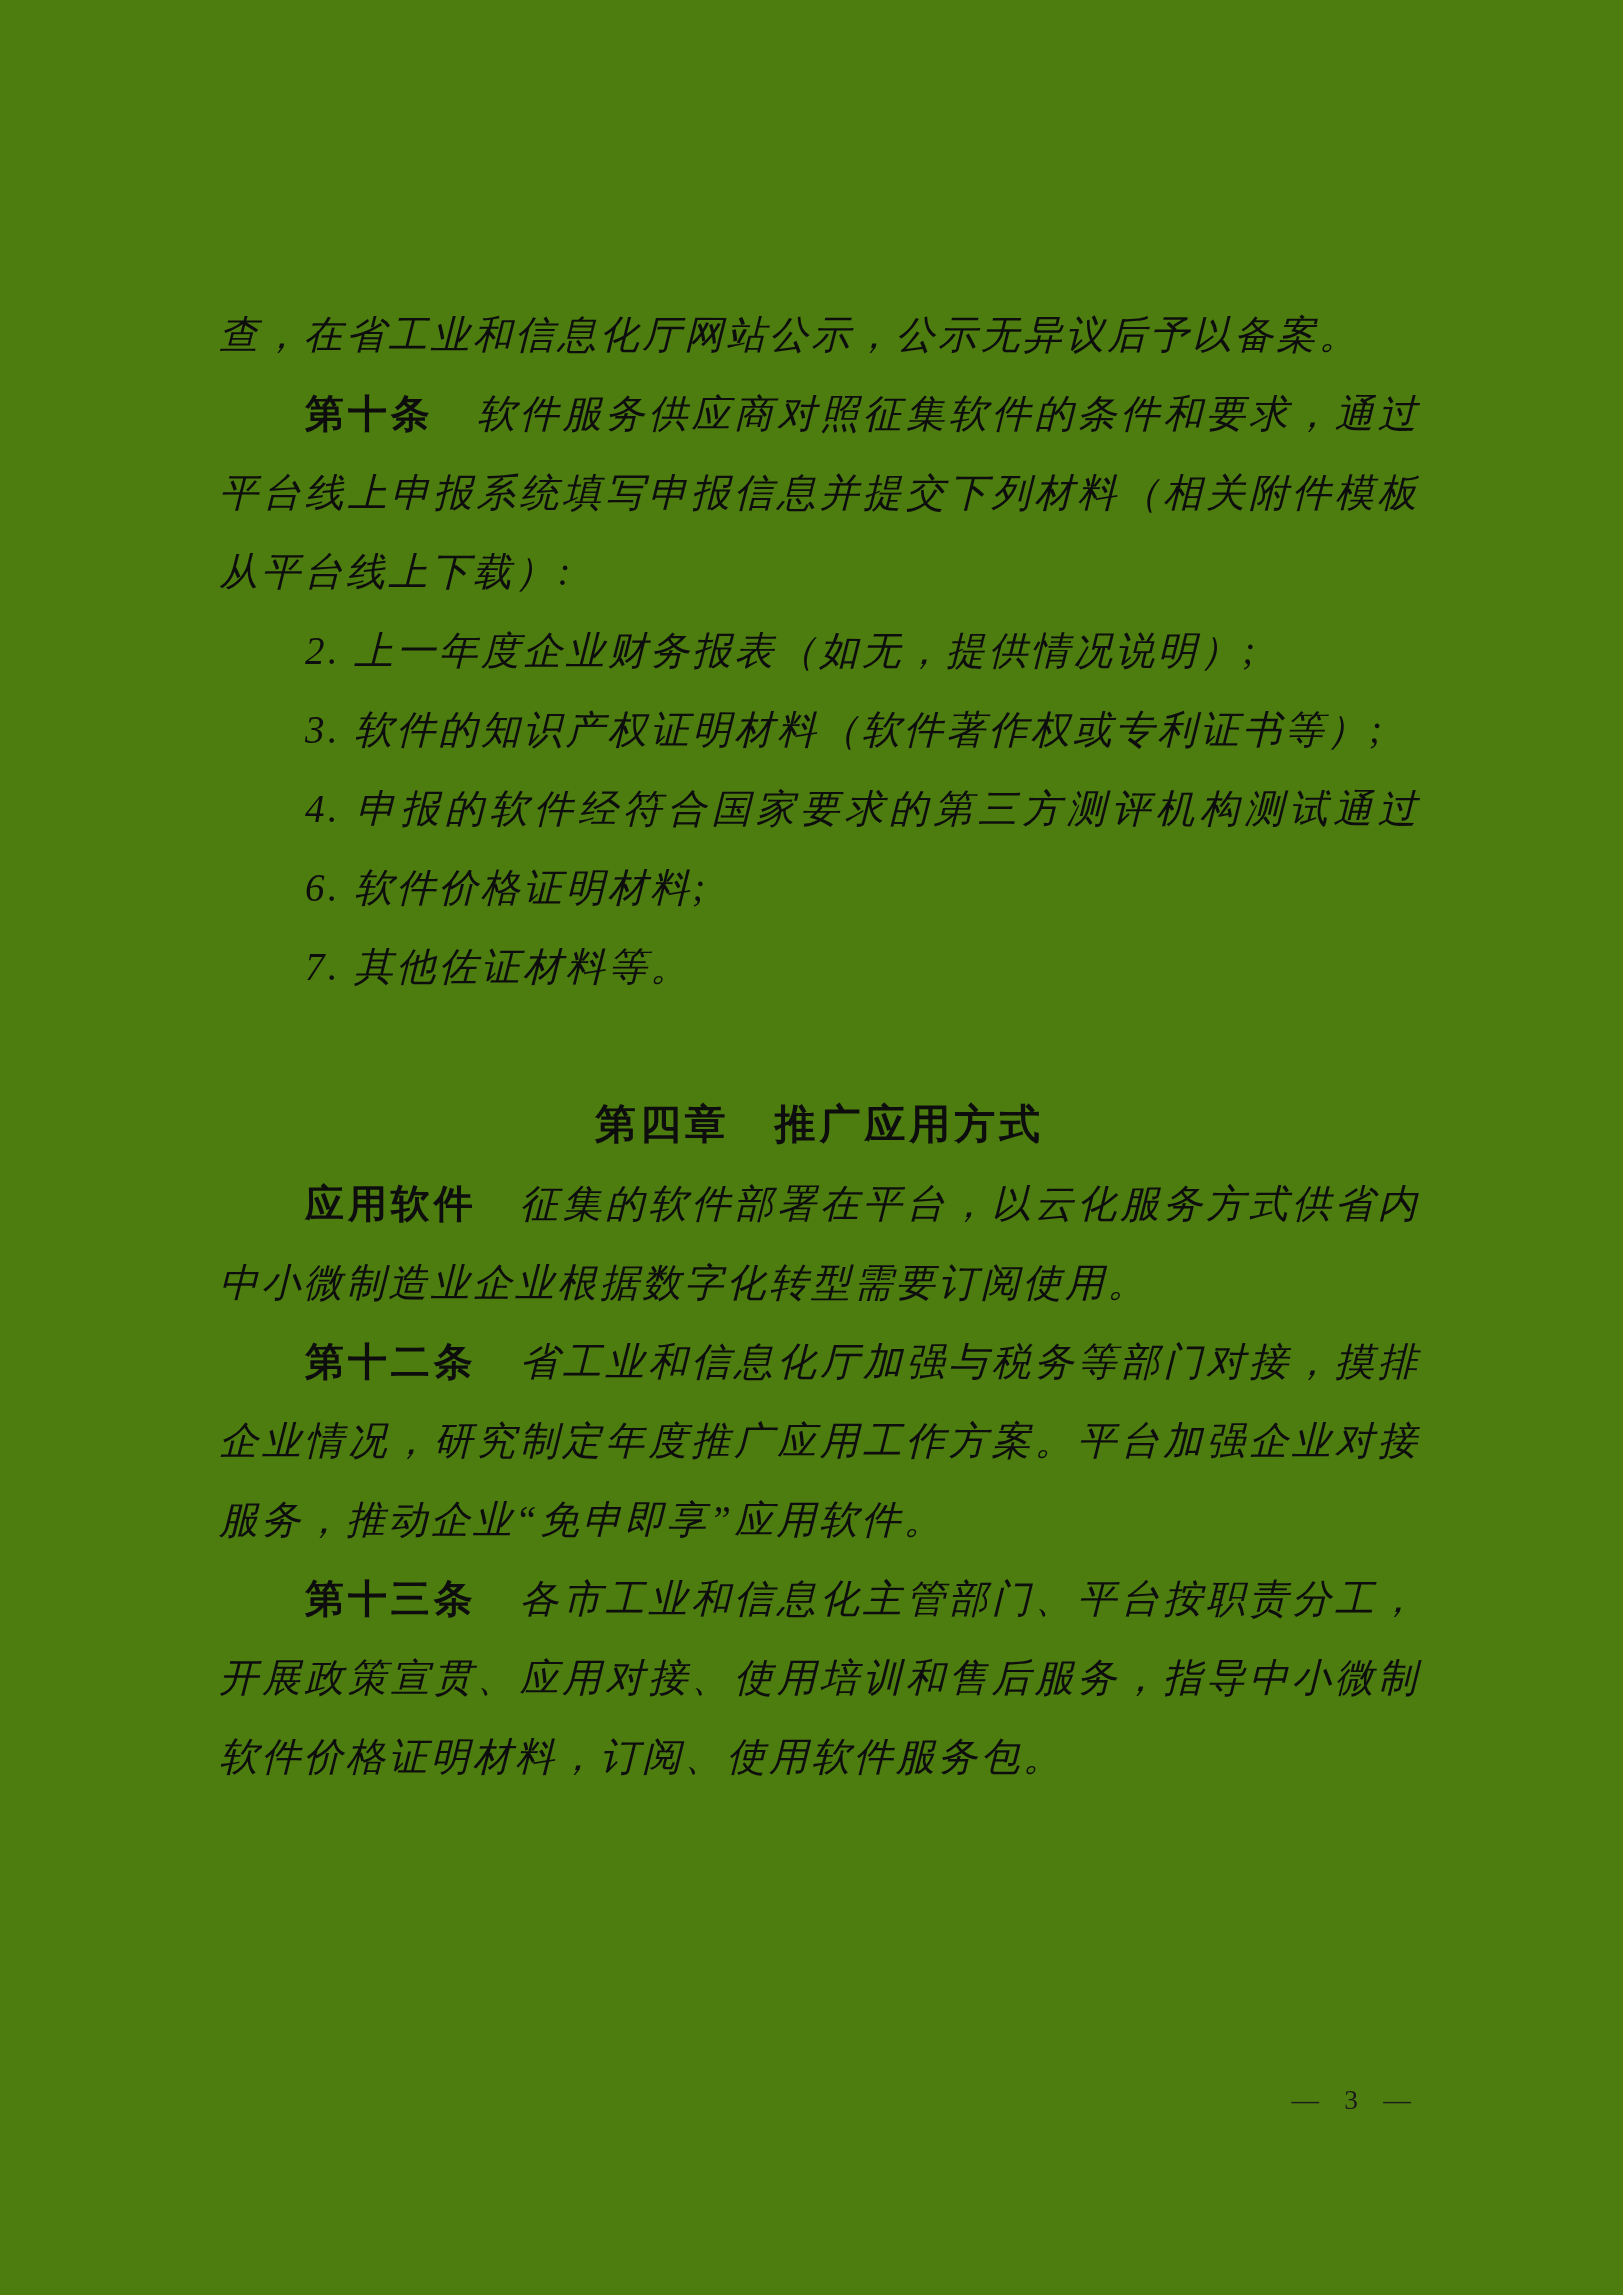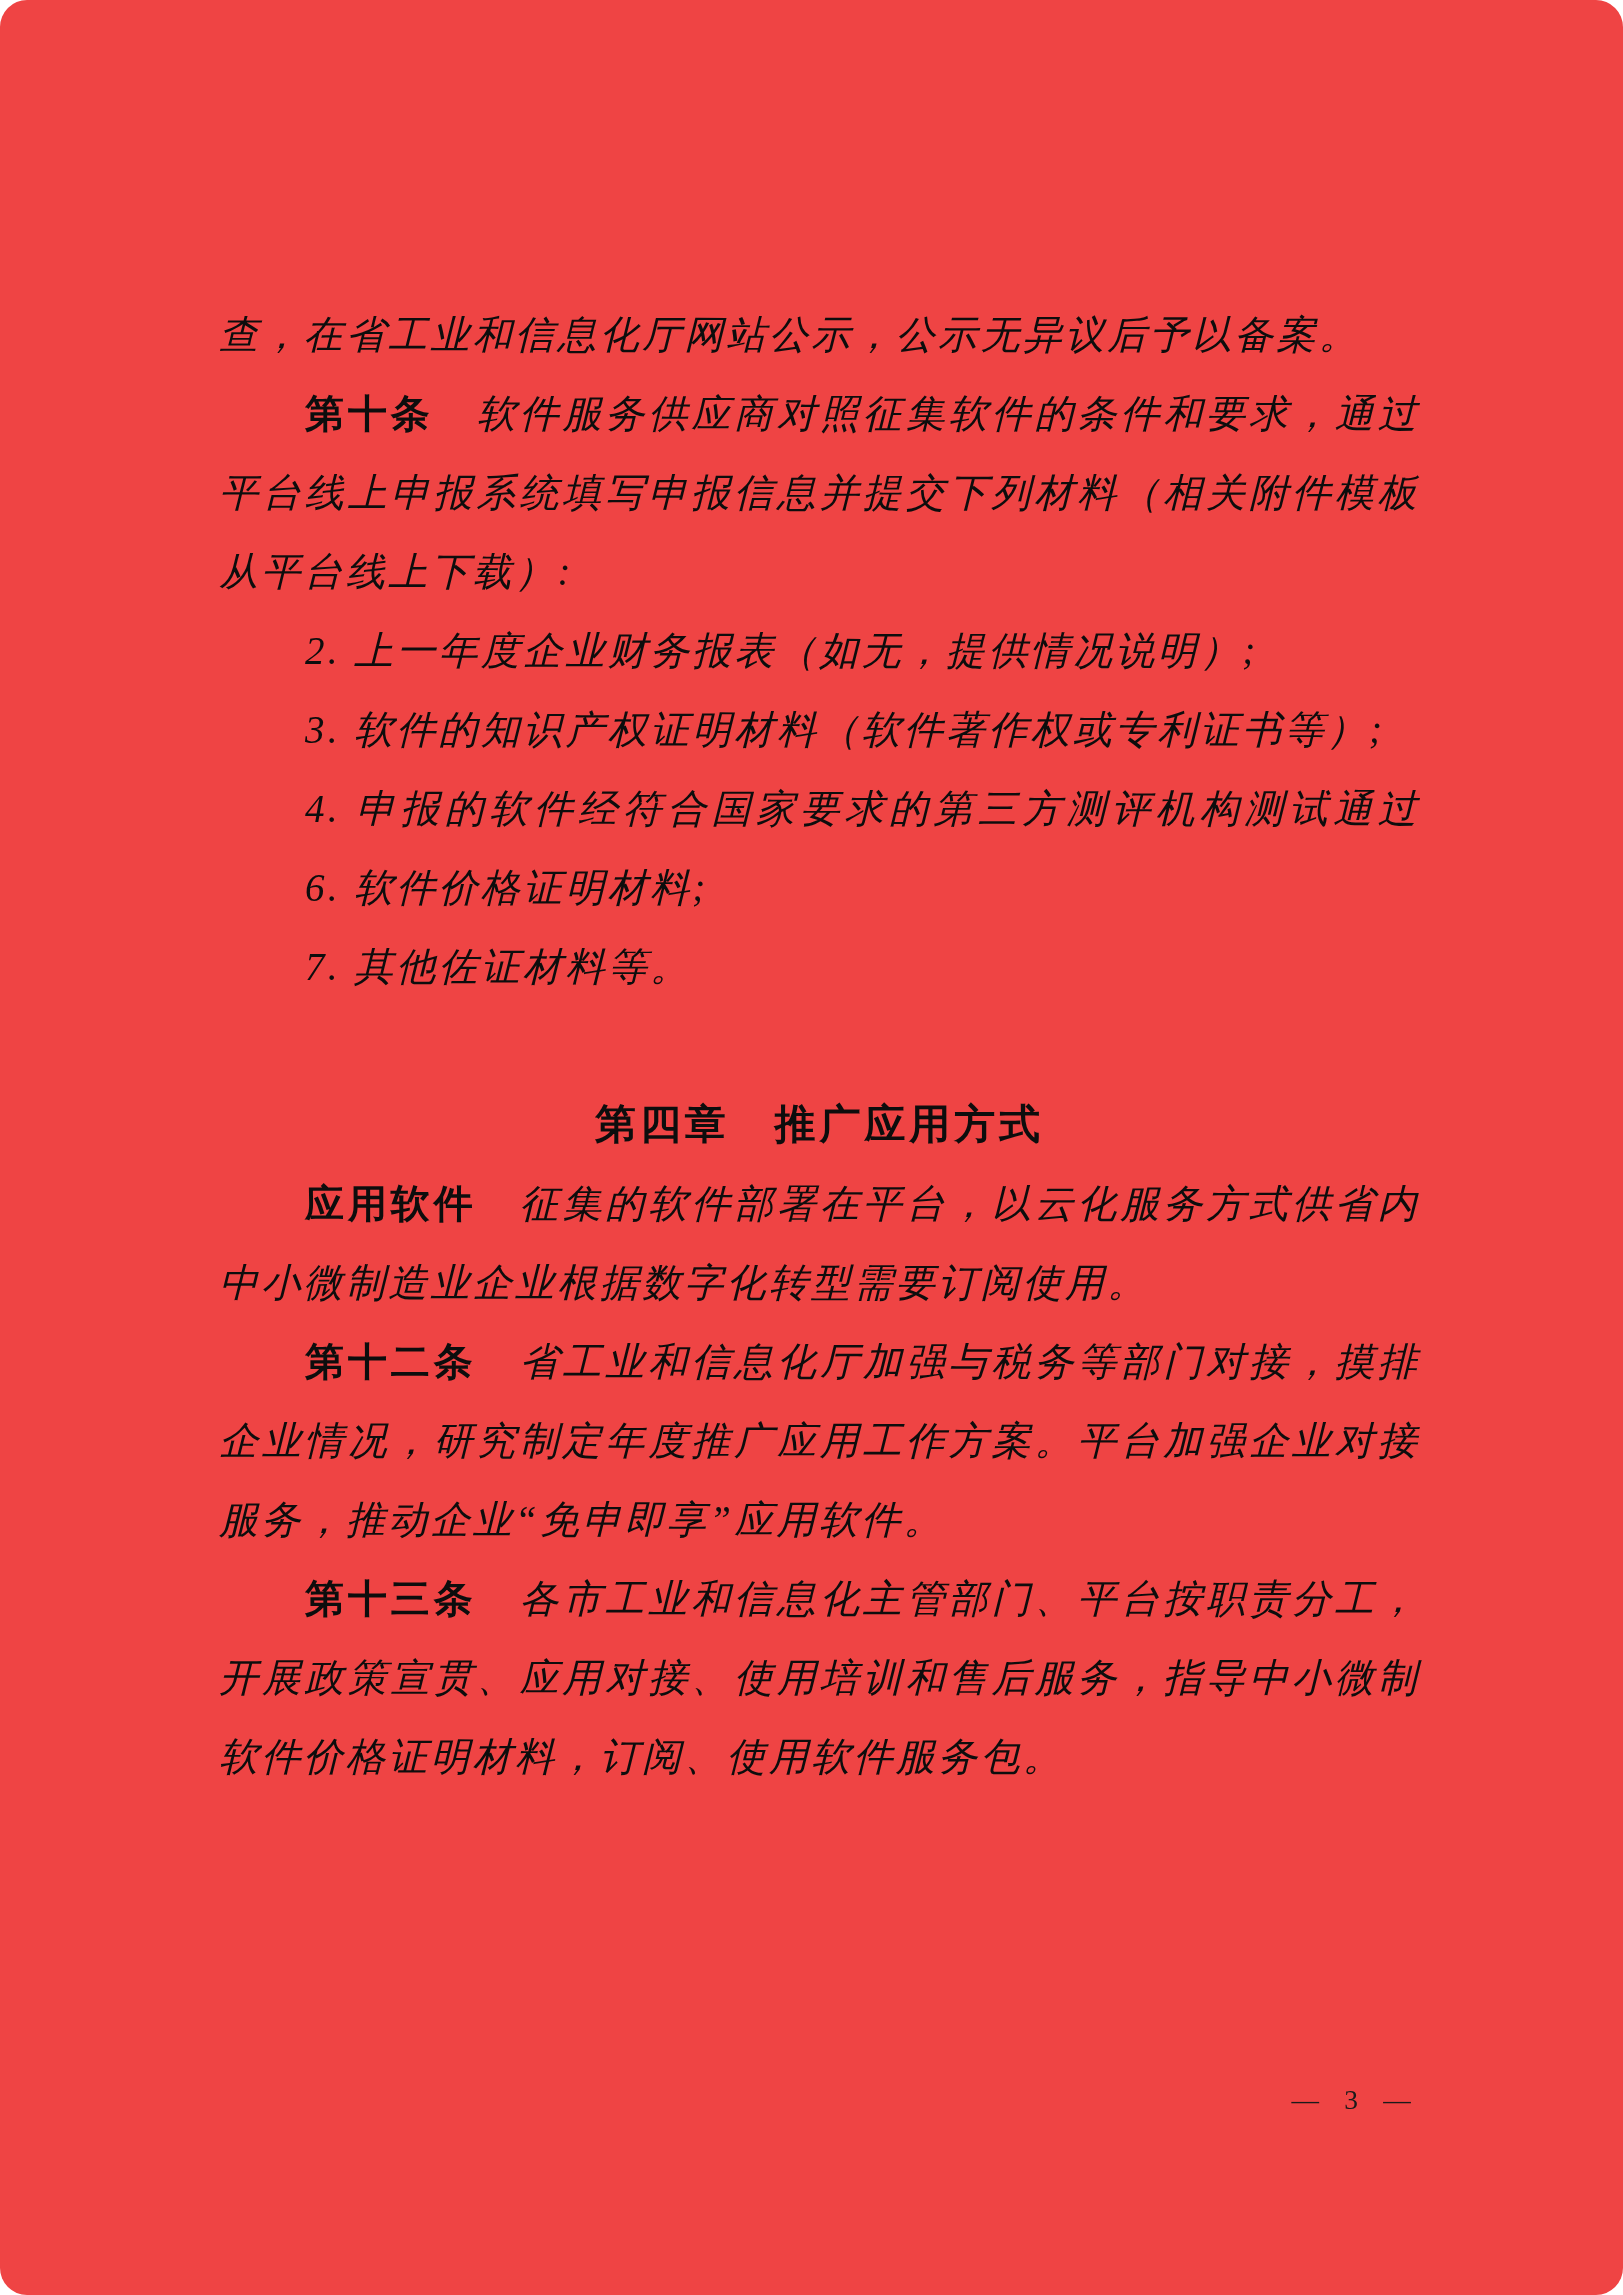--- a/index.html
+++ b/index.html
@@ -4,24 +4,23 @@
 <style>
   html, body {
     margin: 0;
     padding: 0;
     background: #ffffff;
   }
   .page {
     position: relative;
     width: 1623px;
     height: 2295px;
-    background: #ef4444;
+    background: #4d7c0f;
     overflow: hidden;
     font-family: "Liberation Serif", serif;
-    border-radius: 27px;
   }
   .text-block {
     position: absolute;
     left: 219px;
     top: 295px;
     width: 1201px;
   }
   .line {
     height: 79px;
     line-height: 79px;

